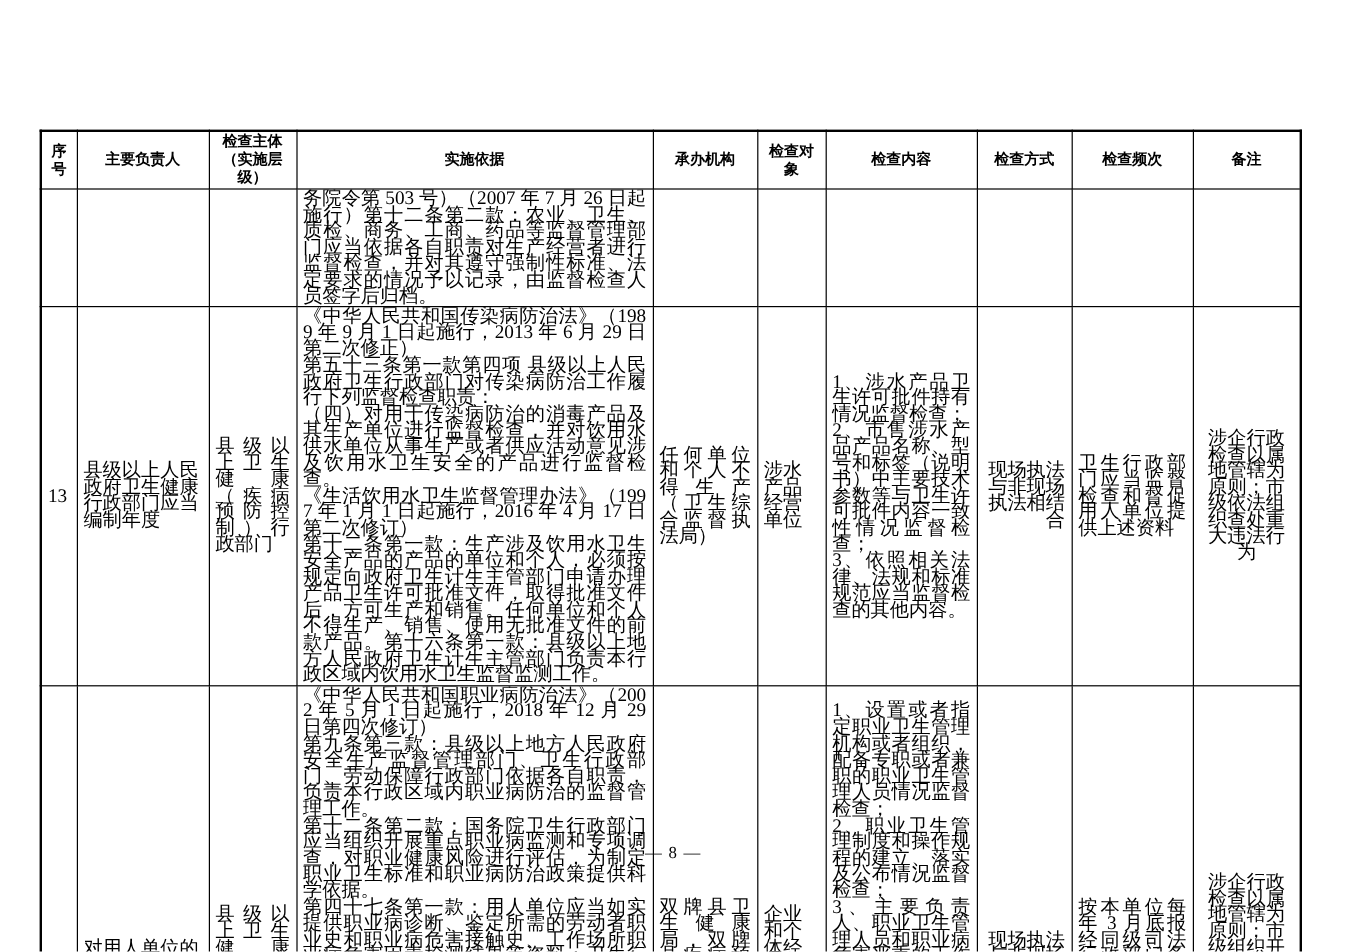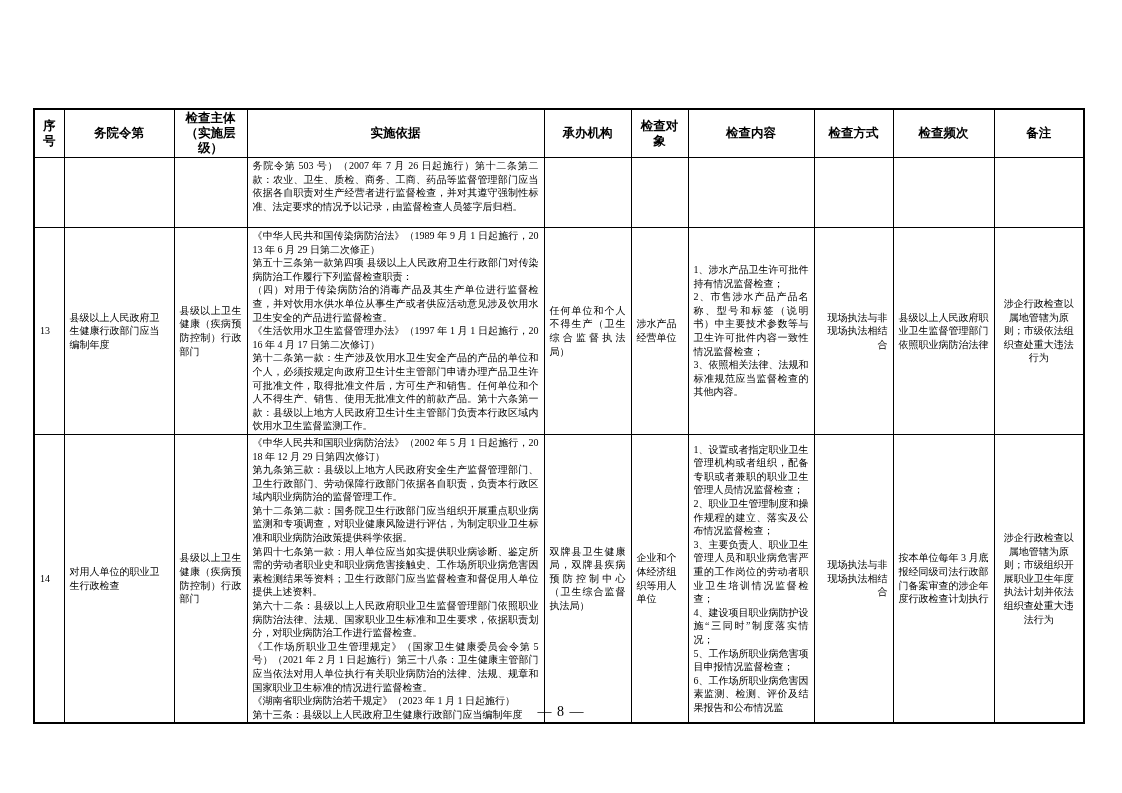--- a/index.html
+++ b/index.html
@@ -23,21 +23,21 @@
   table.doc-table {
     width: 1050px;
     table-layout: fixed;
     border-collapse: collapse;
     border: 2px solid #000;
   }
   table.doc-table th,
   table.doc-table td {
     border: 1px solid #000;
     padding: 1px 5px;
-    font-size: 10px;
+    font-size: 16px;
     line-height: 13.6px;
     vertical-align: middle;
     word-break: break-all;
     overflow: hidden;
   }
   table.doc-table th {
     font-weight: bold;
     text-align: center;
     white-space: pre-line;
     font-size: 12.5px;
@@ -84,21 +84,21 @@
       <col style="width:87px">
       <col style="width:57px">
       <col style="width:126px">
       <col style="width:79px">
       <col style="width:101px">
       <col style="width:90px">
     </colgroup>
     <thead>
       <tr class="hdr">
         <th>序号</th>
-        <th>务院令第</th>
+        <th>主要负责人</th>
         <th>检查主体
 （实施层级）</th>
         <th>实施依据</th>
         <th>承办机构</th>
         <th>检查对象</th>
         <th>检查内容</th>
         <th>检查方式</th>
         <th>检查频次</th>
         <th>备注</th>
       </tr>
@@ -124,21 +124,21 @@
 第五十三条第一款第四项 县级以上人民政府卫生行政部门对传染病防治工作履行下列监督检查职责：
 （四）对用于传染病防治的消毒产品及其生产单位进行监督检查，并对饮用水供水单位从事生产或者供应活动意见涉及饮用水卫生安全的产品进行监督检查。
 《生活饮用水卫生监督管理办法》（1997 年 1 月 1 日起施行，2016 年 4 月 17 日第二次修订）
 第十二条第一款：生产涉及饮用水卫生安全产品的产品的单位和个人，必须按规定向政府卫生计生主管部门申请办理产品卫生许可批准文件，取得批准文件后，方可生产和销售。任何单位和个人不得生产、销售、使用无批准文件的前款产品。第十六条第一款：县级以上地方人民政府卫生计生主管部门负责本行政区域内饮用水卫生监督监测工作。</td>
         <td class="c-organ">任何单位和个人不得生产（卫生综合监督执法局）</td>
         <td class="c-object">涉水产品经营单位</td>
         <td class="c-content">1、涉水产品卫生许可批件持有情况监督检查；
 2、市售涉水产品产品名称、型号和标签（说明书）中主要技术参数等与卫生许可批件内容一致性情况监督检查；
 3、依照相关法律、法规和标准规范应当监督检查的其他内容。</td>
         <td class="c-method">现场执法与非现场执法相结合</td>
-        <td class="c-freq">县级以上人民政府职业卫生监督管理部门依照职业病防治法律</td>
+        <td class="c-freq">卫生行政部门应当监督检查和督促用人单位提供上述资料</td>
         <td class="c-remark">涉企行政检查以属地管辖为原则；市级依法组织查处重大违法行为</td>
       </tr>
       <tr class="r14">
         <td class="c-seq">14</td>
         <td class="c-item">对用人单位的职业卫生行政检查</td>
         <td class="c-subject">县级以上卫生健康（疾病预防控制）行政部门</td>
         <td class="c-basis">《中华人民共和国职业病防治法》（2002 年 5 月 1 日起施行，2018 年 12 月 29 日第四次修订）
 第九条第三款：县级以上地方人民政府安全生产监督管理部门、卫生行政部门、劳动保障行政部门依据各自职责，负责本行政区域内职业病防治的监督管理工作。
 第十二条第二款：国务院卫生行政部门应当组织开展重点职业病监测和专项调查，对职业健康风险进行评估，为制定职业卫生标准和职业病防治政策提供科学依据。
 第四十七条第一款：用人单位应当如实提供职业病诊断、鉴定所需的劳动者职业史和职业病危害接触史、工作场所职业病危害因素检测结果等资料；卫生行政部门应当监督检查和督促用人单位提供上述资料。

